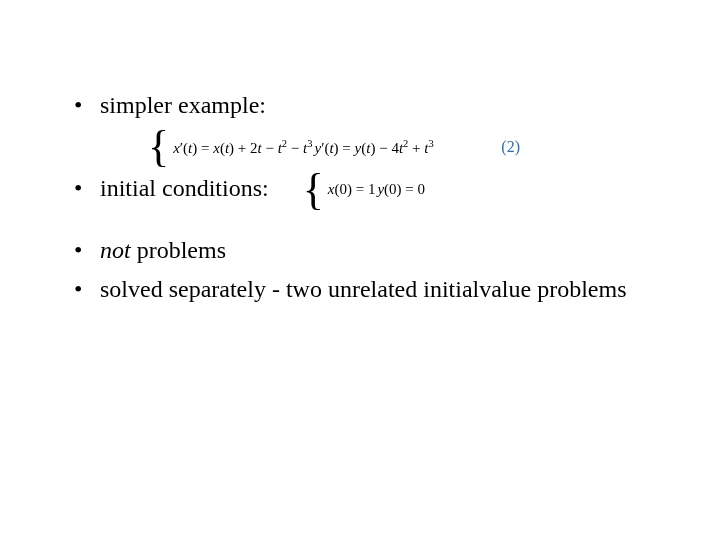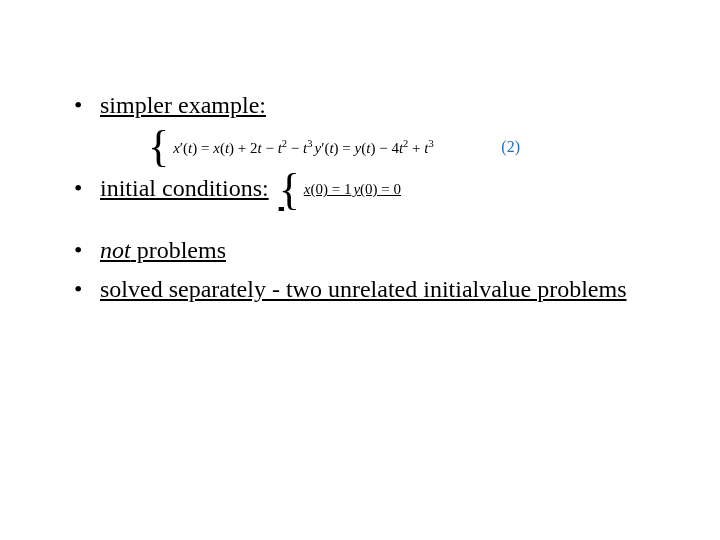--- a/index.html
+++ b/index.html
@@ -12,33 +12,32 @@
     color: #000;
     padding: 90px 60px 0 60px;
     position: relative;
   }
   ul { list-style: none; }
   li {
     padding-left: 40px;
     position: relative;
     margin-bottom: 8px;
     line-height: 1.3;
-    text-decoration: underline;
   }
   li::before {
     content: "•";
     position: absolute;
     left: 14px;
     top: 0;
     font-size: 24px;
   }
   .row {
     display: flex;
     align-items: center;
-    gap: 10px;
+    gap: 34px;
   }
   .math-block {
     font-family: "Times New Roman", serif;
     font-size: 15px;
     color: #000;
     display: flex;
     align-items: center;
   }
   .brace {
     font-size: 44px;

